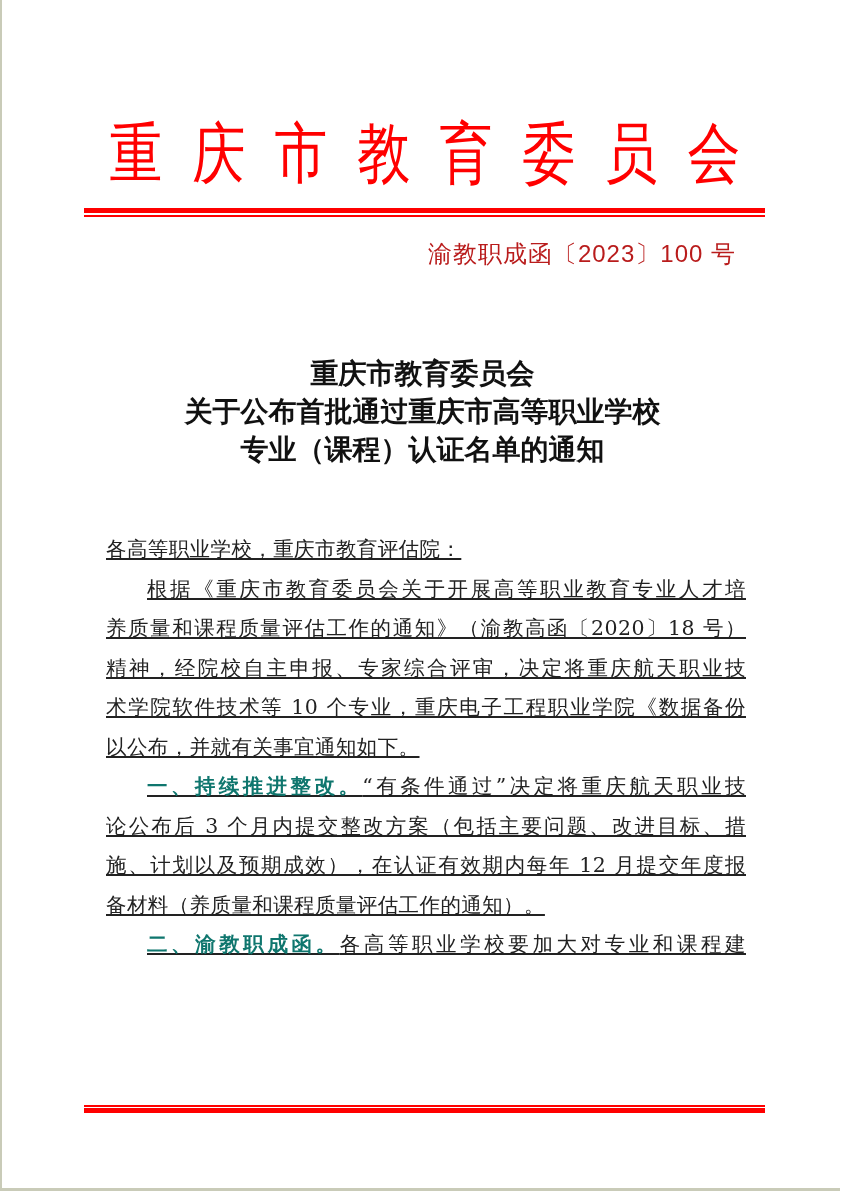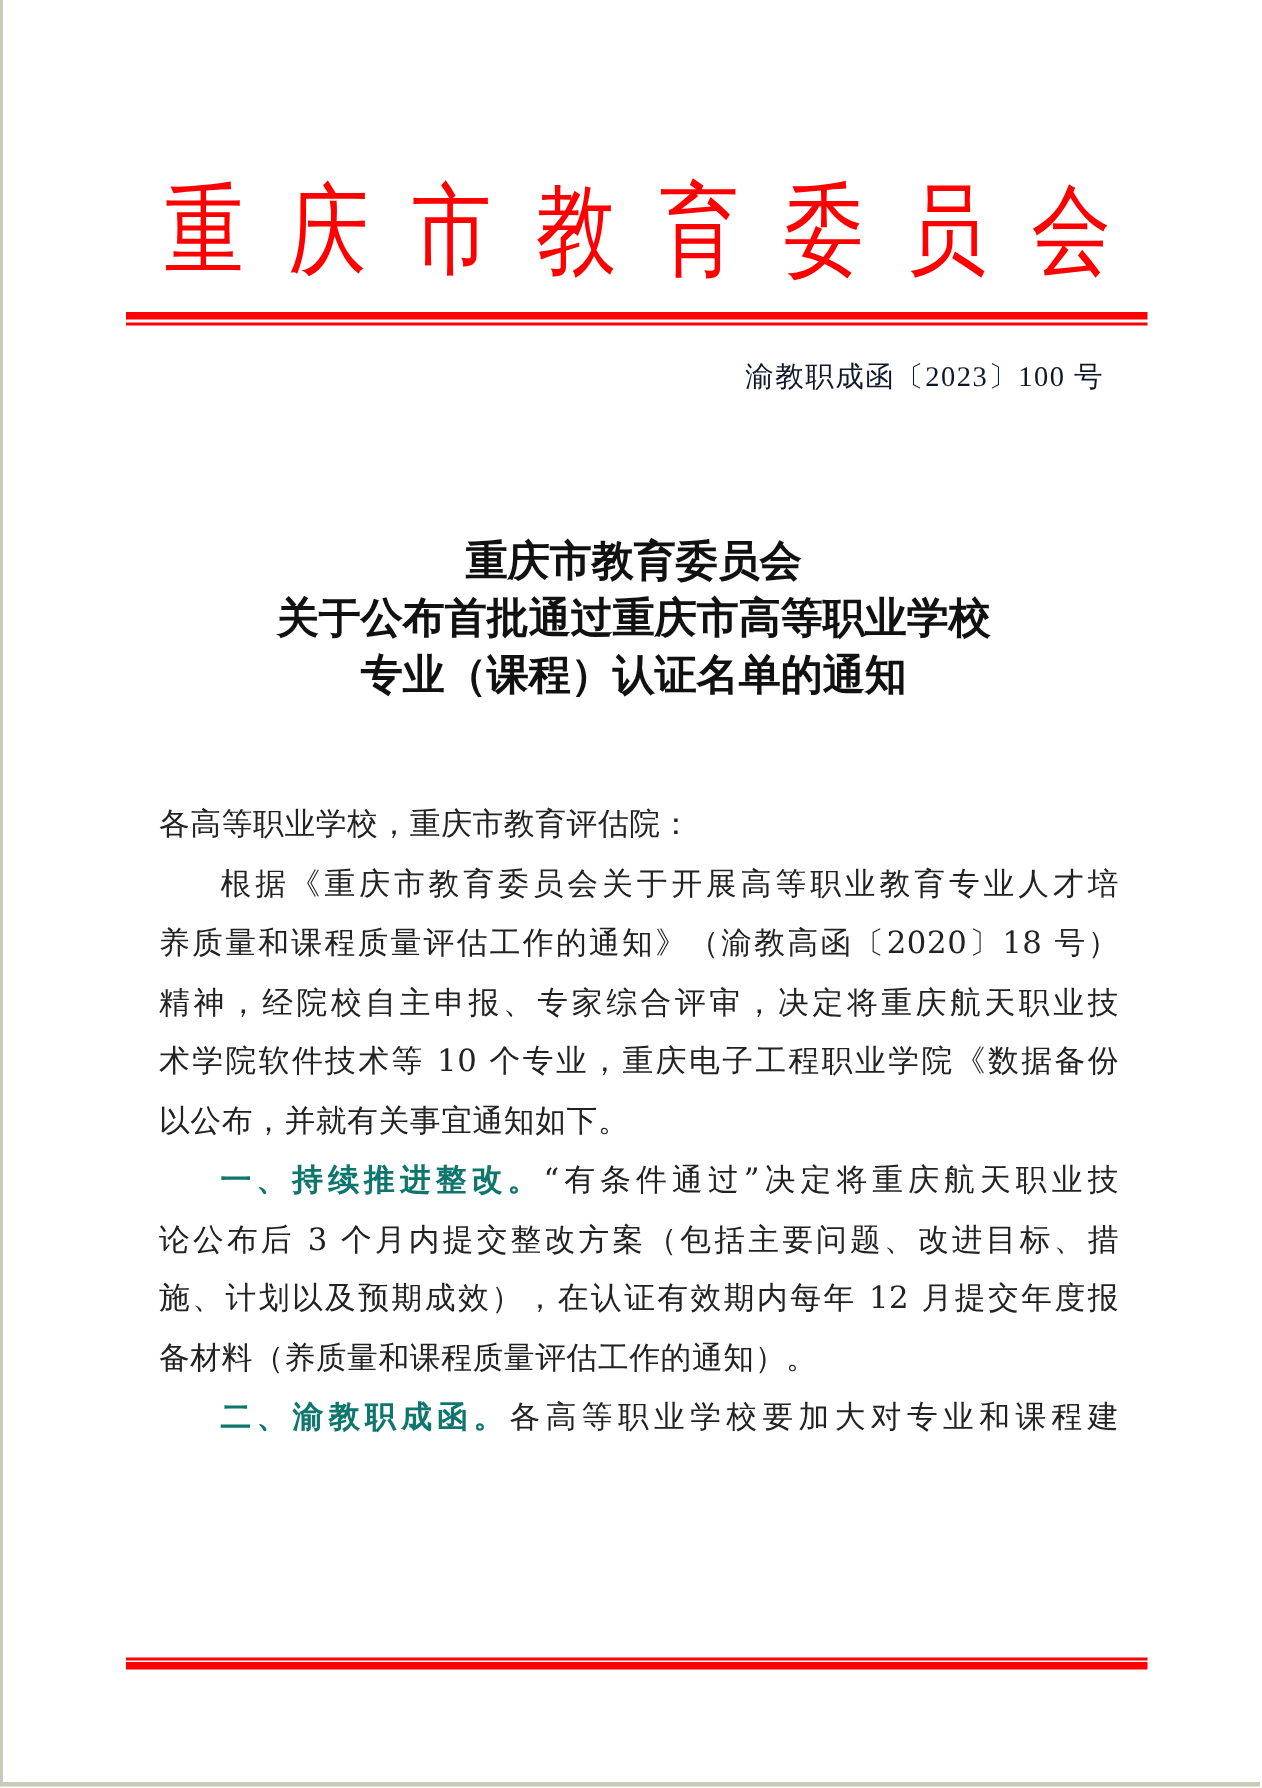--- a/index.html
+++ b/index.html
@@ -52,23 +52,23 @@
     }
     .rule-top-thick { top: 208px; height: 5px; }
     .rule-top-thin { top: 215px; height: 1.5px; }
     .rule-bottom-thin { top: 1105px; height: 1.5px; }
     .rule-bottom-thick { top: 1108px; height: 5px; }
 
     .doc-number {
       position: absolute;
       top: 238px;
       right: 104px;
-      font-family: Liberation Serif, serif;
-      font-size: 19px;
-      color: #0f172a;
+      font-family: Liberation Sans, sans-serif;
+      font-size: 24px;
+      color: #b91c1c;
       letter-spacing: 1px;
       white-space: nowrap;
     }
     .title {
       position: absolute;
       left: 0;
       top: 355px;
       width: 841px;
       text-align: center;
       font-family: "DejaVu Serif", "Liberation Serif", serif;
@@ -83,20 +83,21 @@
       position: absolute;
       left: 104px;
       top: 530px;
       width: 640px;
       font-family: "DejaVu Serif", "Liberation Serif", serif;
       font-size: 20.5px;
       line-height: 39.5px;
       color: #222;
       letter-spacing: 0.4px;
       text-align: justify;
+      text-decoration: underline;
     }
     .body p { margin: 0; }
     .body .line { display: block; white-space: nowrap; text-align-last: justify; text-align: justify; }
     .body .line.last { text-align-last: left; }
     .indent { padding-left: 41px; }
     .bold-lead {
       font-family: "DejaVu Sans", "Liberation Sans", sans-serif;
       font-weight: bold;
       color: #0f766e;
     }

